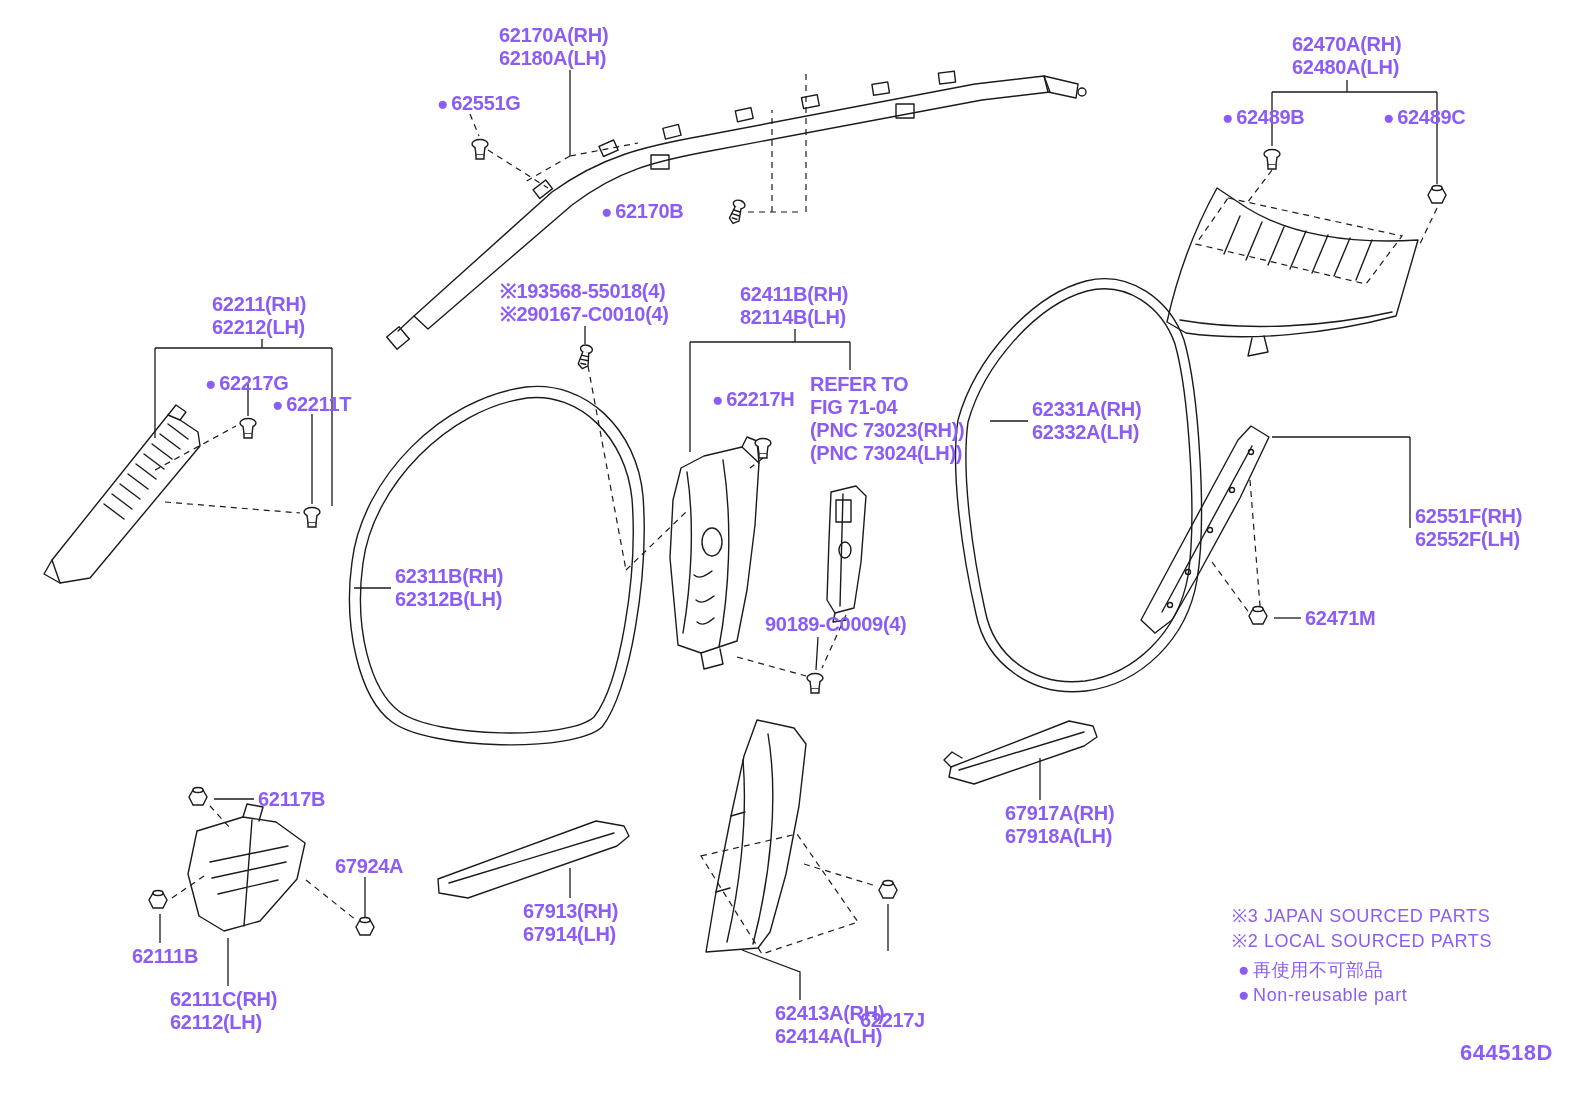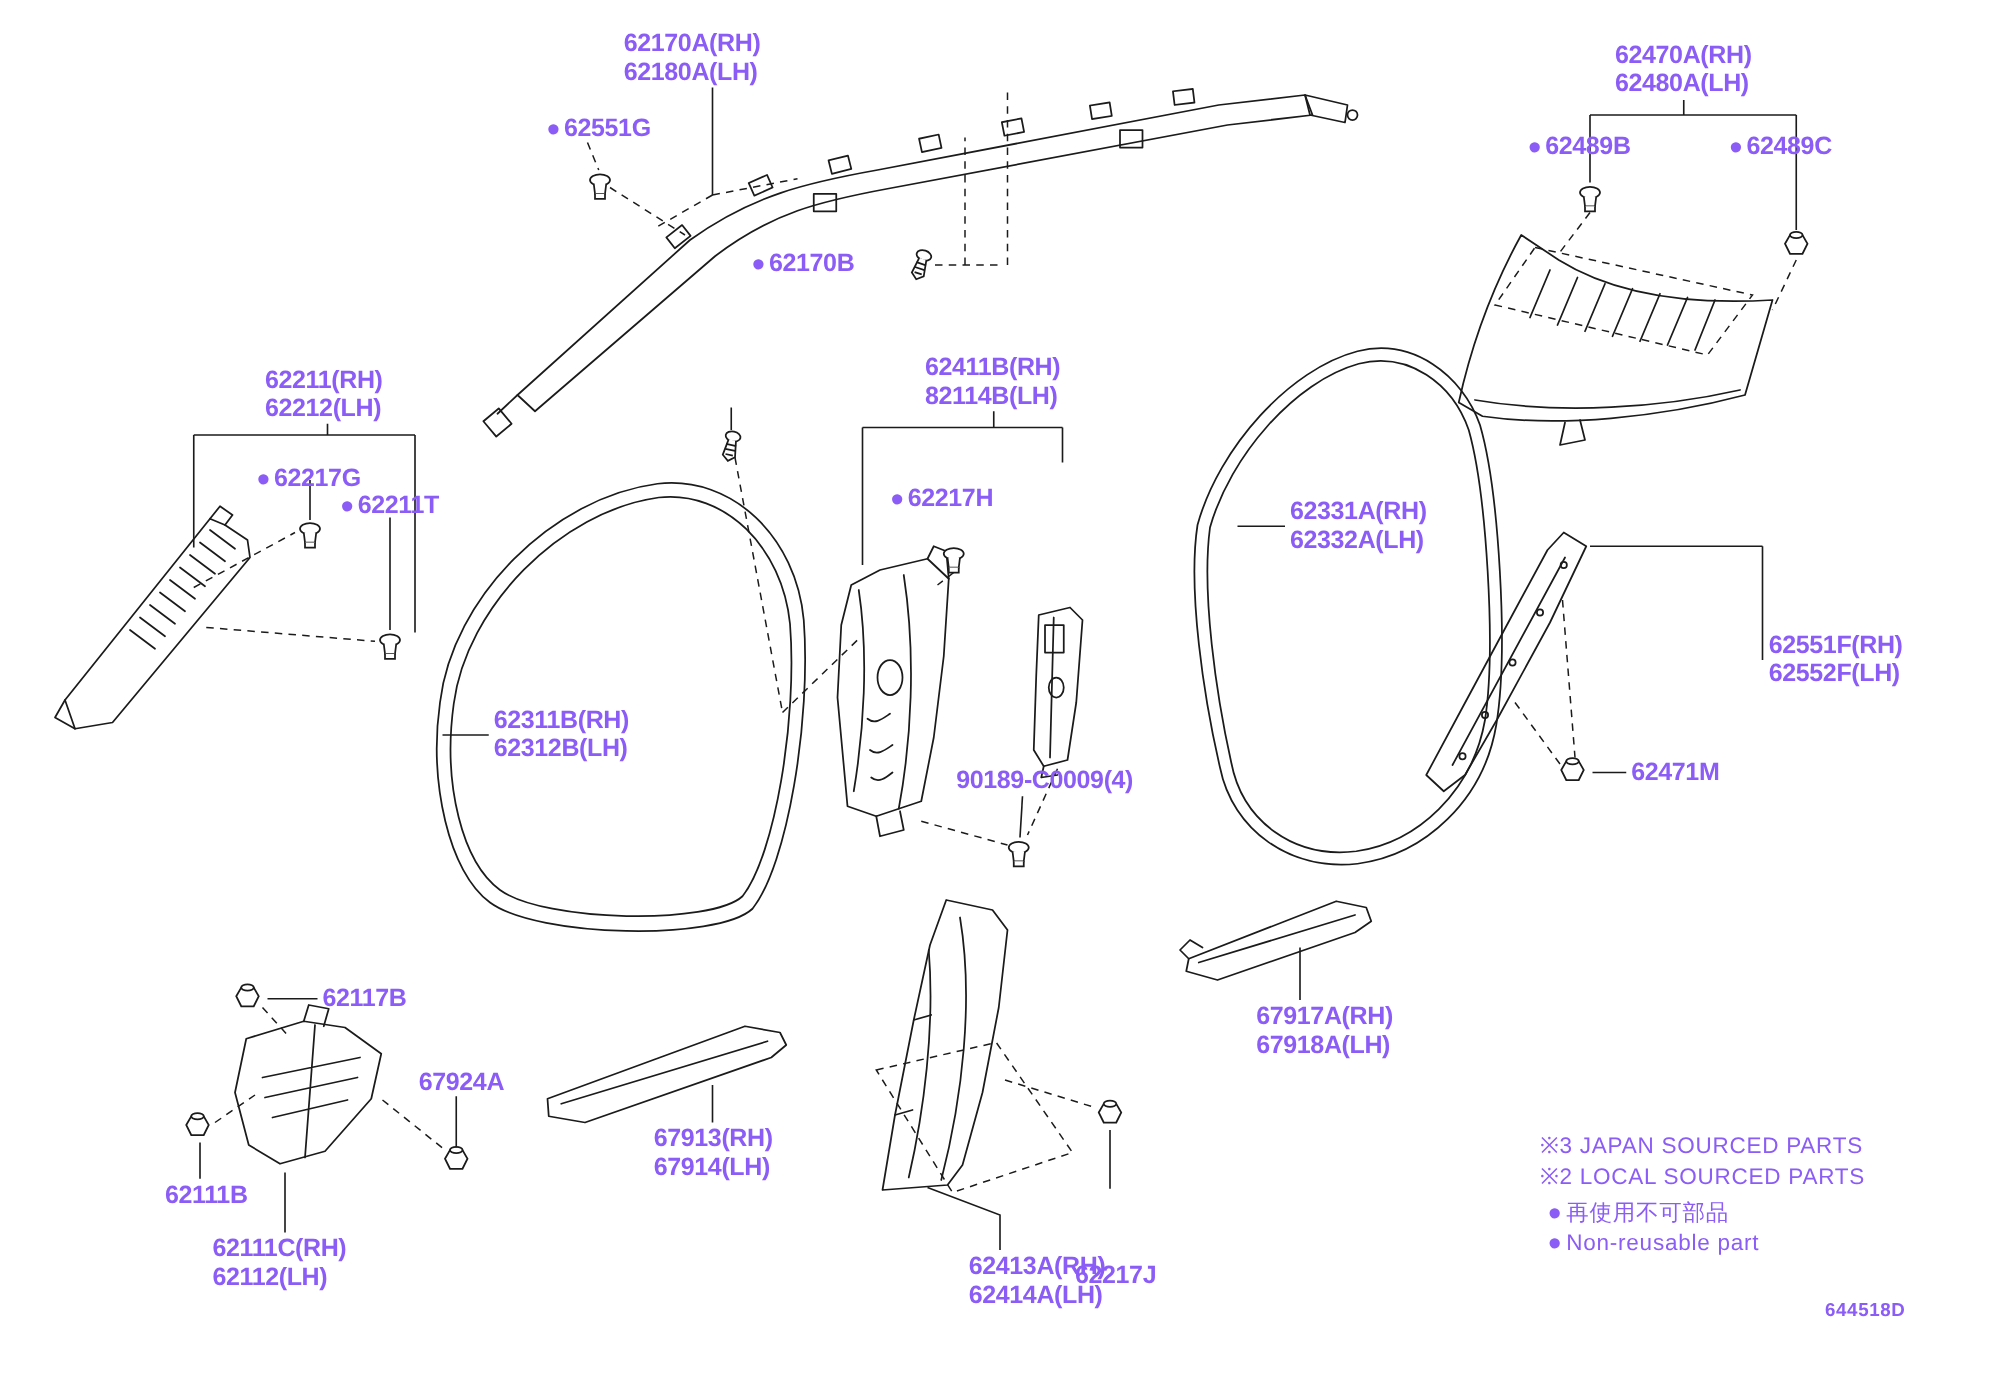--- a/index.html
+++ b/index.html
@@ -4,21 +4,21 @@
 <style>
   *{margin:0;padding:0;box-sizing:border-box}
   body{background:#fff}
   .stage{position:relative;width:1592px;height:1099px;background:#fff;
          font-family:"Liberation Sans",sans-serif;color:#8b5cf6;overflow:hidden}
   .stage svg{position:absolute;left:0;top:0}
   .lbl{position:absolute;font-weight:bold;font-size:20px;line-height:23px;
        white-space:nowrap;letter-spacing:-0.3px}
   .bullet{font-size:19px;margin-right:3px}
   .legend-line{position:absolute;font-size:18px;letter-spacing:0.6px;white-space:nowrap}
-  .code{position:absolute;font-weight:bold;font-size:15px;letter-spacing:0.5px}
+  .code{position:absolute;font-weight:bold;font-size:22px;letter-spacing:0.5px}
 </style>
 </head>
 <body>
 
 <div class="stage">
 
 <svg width="1592" height="1099" viewBox="0 0 1592 1099">
   <defs>
     <g id="clip">
       <ellipse cx="0" cy="-4" rx="8" ry="4.5"></ellipse>
@@ -220,30 +220,40 @@
   </div>
 
   <div class="lbl" style="left:205px;top:372px">
     <span class="bullet">●</span><span>62217G</span>
   </div>
 
   <div class="lbl" style="left:272px;top:393px">
     <span class="bullet">●</span><span>62211T</span>
   </div>
 
+  <div class="lbl" style="left:500px;top:280px">
+    <div>※193568-55018(4)</div>
+    <div>※290167-C0010(4)</div>
+  </div>
 
   <div class="lbl" style="left:740px;top:283px">
     <div>62411B(RH)</div>
     <div>82114B(LH)</div>
   </div>
 
   <div class="lbl" style="left:712px;top:388px">
     <span class="bullet">●</span><span>62217H</span>
   </div>
 
+  <div class="lbl" style="left:810px;top:373px">
+    <div>REFER TO</div>
+    <div>FIG 71-04</div>
+    <div>(PNC 73023(RH))</div>
+    <div>(PNC 73024(LH))</div>
+  </div>
 
   <div class="lbl" style="left:1032px;top:398px">
     <div>62331A(RH)</div>
     <div>62332A(LH)</div>
   </div>
 
   <div class="lbl" style="left:1415px;top:505px">
     <div>62551F(RH)</div>
     <div>62552F(LH)</div>
   </div>

